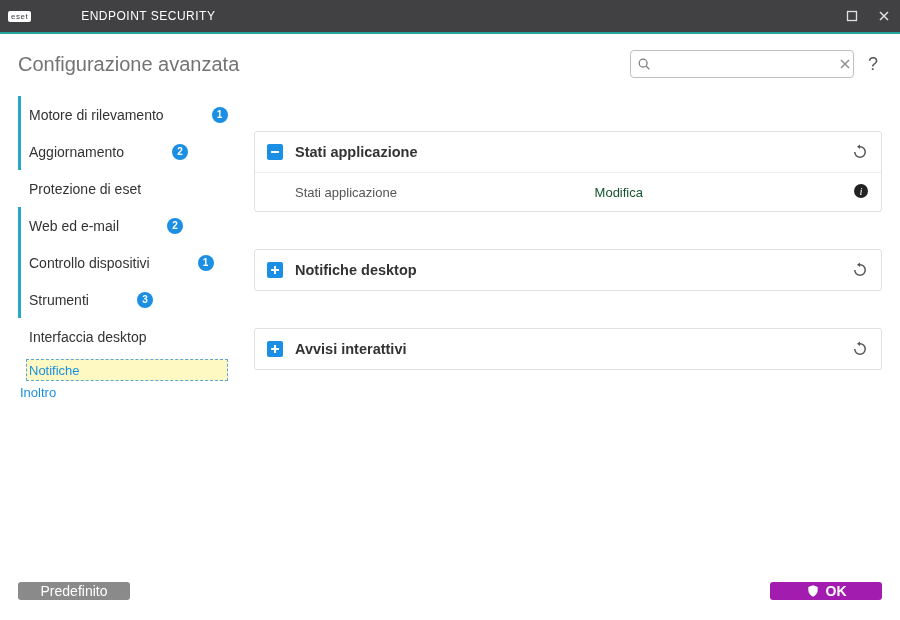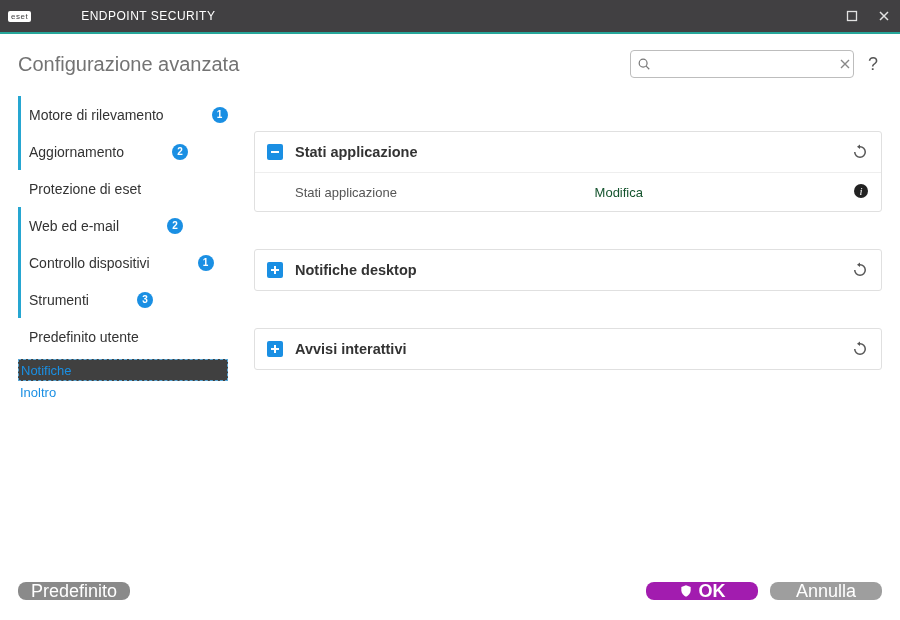--- a/index.html
+++ b/index.html
@@ -33,21 +33,21 @@
   }
   .nav-item.marked { border-left: 3px solid #26a6d1; gap: 48px; }
   .nav-badge {
     min-width: 16px; height: 16px; border-radius: 8px; background: #1a8fe3; color: #fff; font-size: 10px; font-weight: bold; display: inline-flex; align-items: center; justify-content: center; padding: 0 4px;
   }
   .sub-items { margin-top: 4px; }
   .sub-item {
     display: flex; align-items: center; height: 22px; font-size: 13px; color: #1a8fe3; cursor: pointer; padding-left: 2px;
   }
   .sub-item.active {
-    border: 1px dashed #5aa7d6; background: #404040;
+    border: 1px dashed #5aa7d6; background: #fef9c3; margin-left: 8px;
   }
   .main { flex: 1; padding-left: 26px; padding-top: 4px; }
   .panel {
     border: 1px solid #e0e0e0; border-radius: 3px; margin-bottom: 14px; background: #fff; margin-top: 37px;
   }
   .panel-header {
     display: flex; align-items: center; height: 40px; padding: 0 12px; gap: 12px;
   }
   .panel-header .toggle-icon {
     width: 16px; height: 16px; background: #1a8fe3; display: flex; align-items: center; justify-content: center; border-radius: 2px;
@@ -57,21 +57,21 @@
   .panel-header .revert { margin-left: auto; color: #555; cursor: pointer; display: flex; align-items: center; }
   .panel-body { border-top: 1px solid #eee; }
   .panel-row {
     display: flex; align-items: center; height: 38px; padding: 0 12px 0 40px; font-size: 13px; color: #555;
   }
   .panel-row .action-link { margin-left: auto; color: #14532d; cursor: pointer; padding-right: 210px; }
   .panel-row .info-icon { color: #333; cursor: pointer; }
   .footer {
     height: 58px; display: flex; align-items: center; padding: 0 18px; gap: 12px;
   }
-  .btn { height: 18px; min-width: 112px; border: none; border-radius: 8px; font-size: 18px; cursor: pointer; display: inline-flex; align-items: center; justify-content: center; gap: 6px; }
+  .btn { height: 18px; min-width: 112px; border: none; border-radius: 3px; font-size: 14px; cursor: pointer; display: inline-flex; align-items: center; justify-content: center; gap: 6px; }
   .btn-default { background: #8a8a8a; color: #fff; }
   .btn-primary { background: #a21caf; color: #fff; font-weight: 700; text-align: center; }
   .btn-secondary { background: #9e9e9e; color: #fff; }
   .footer .spacer { flex: 1; }
   .search-icon, .clear-icon { color: #777; display:flex; align-items:center; }
 </style>
 </head>
 <body>
 
 <div class="titlebar">
@@ -137,21 +137,21 @@
     </div>
     <div class="nav-item marked">
       <span>Controllo dispositivi</span>
       <span class="nav-badge">1</span>
     </div>
     <div class="nav-item marked">
       <span>Strumenti</span>
       <span class="nav-badge">3</span>
     </div>
     <div class="nav-item">
-      <span>Predefinito utente</span>
+      <span>Interfaccia desktop</span>
     </div>
     <div class="sub-items">
       <div class="sub-item active">
         <span>Notifiche</span>
       </div>
       <div class="sub-item">
         <span>Inoltro</span>
       </div>
     </div>
   </div>
@@ -232,16 +232,13 @@
   </button>
   <div class="spacer"></div>
   <button class="btn btn-primary">
     <span style="display:inline-flex;">
       <svg width="14" height="14" viewBox="0 0 24 24">
           <path d="M12 2 L20 5 V11 C20 16 16 20 12 22 C8 20 4 16 4 11 V5 Z" fill="#fff"></path>
         </svg>
     </span>
     <span>OK</span>
   </button>
-  <button class="btn btn-secondary">
-    <span>Annulla</span>
-  </button>
 </div>
 
 </body></html>

